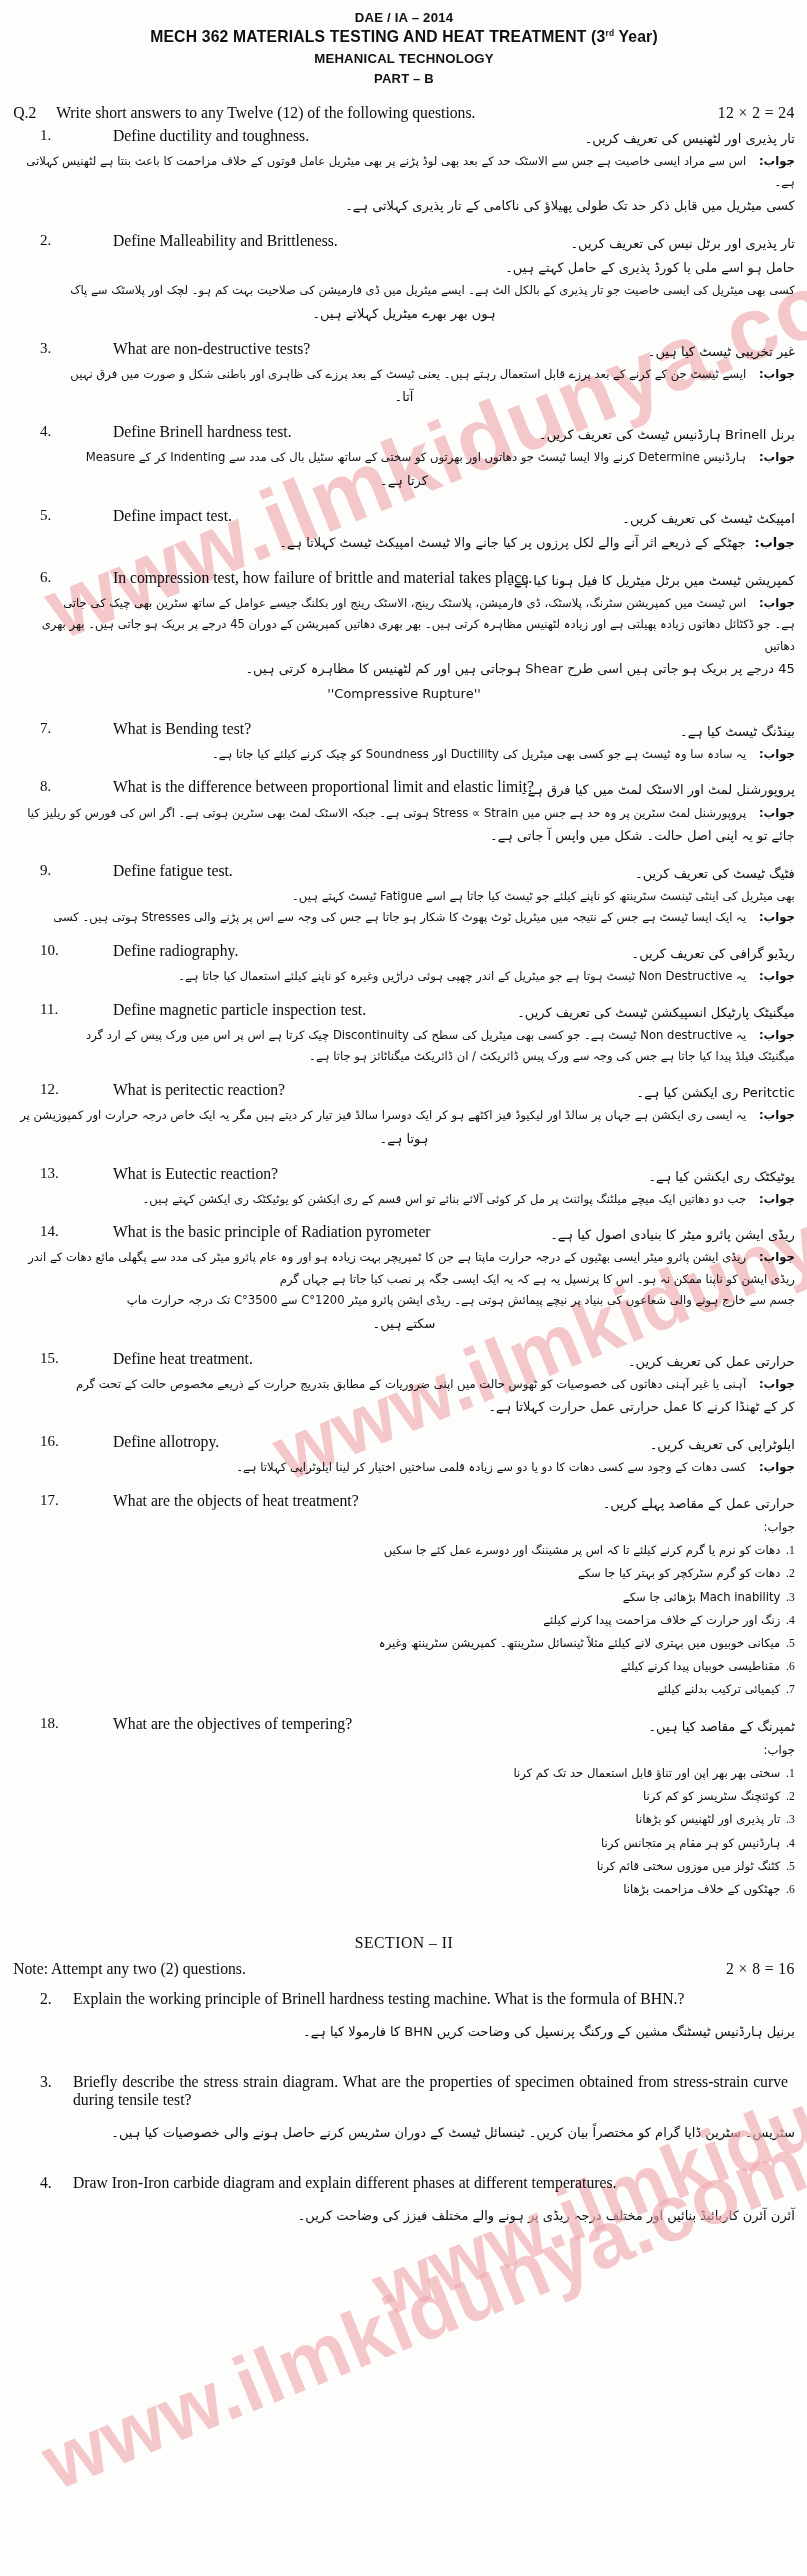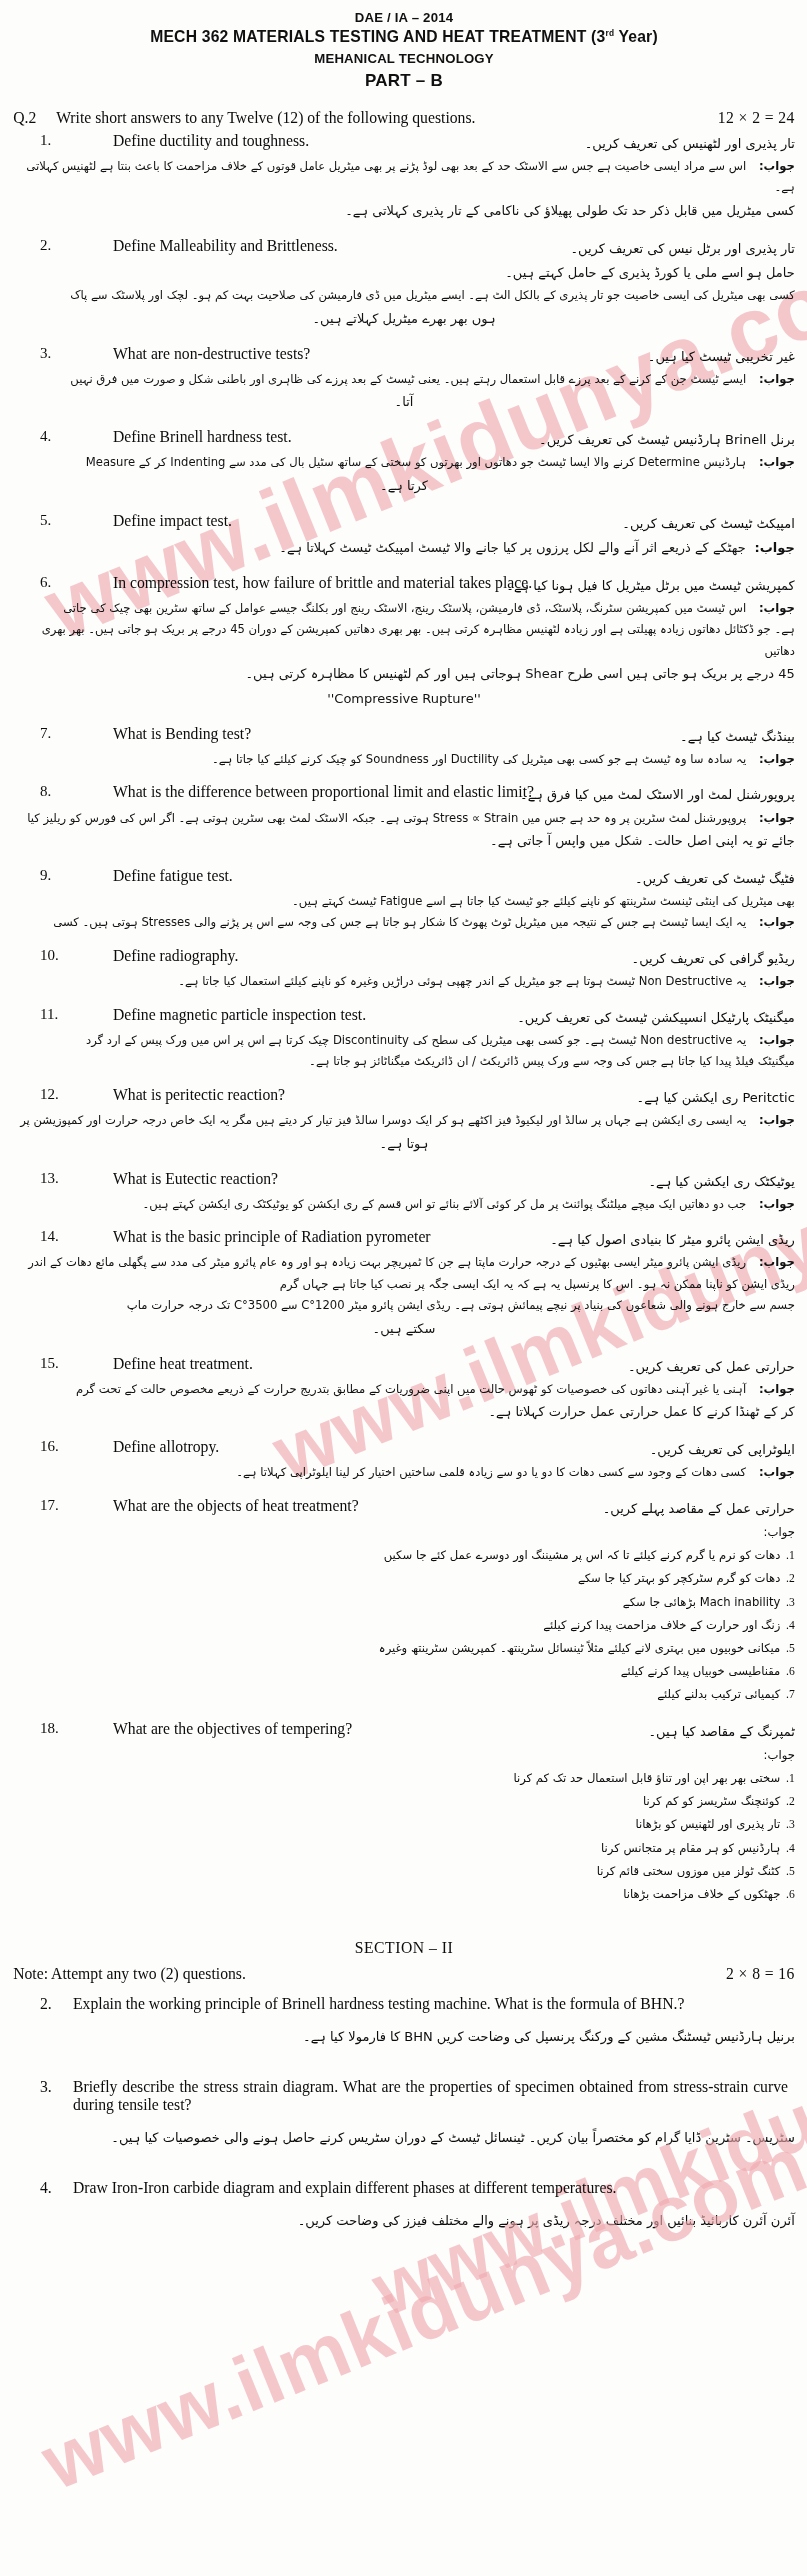--- a/index.html
+++ b/index.html
@@ -44,21 +44,21 @@
   .hdr {
     text-align: center;
     font-family: "Liberation Sans", sans-serif;
     font-weight: bold;
     color: #101010;
     letter-spacing: 0.2px;
   }
   .hdr-1 { padding-top: 10px; font-size: 13.2px; }
   .hdr-2 { font-size: 15.7px; margin-top: 3.3px; }
   .hdr-3 { font-size: 13.2px; margin-top: 4.1px; }
-  .hdr-4 { font-size: 17px; margin-top: 5px; }
+  .hdr-4 { font-size: 13px; margin-top: 5px; }
   sup.ord { font-size: 8.3px; vertical-align: super; }
 
   
   .row {
     position: relative;
     width: 808px;
   }
   .q-head {
     position: relative;
     font-size: 15.7px;

